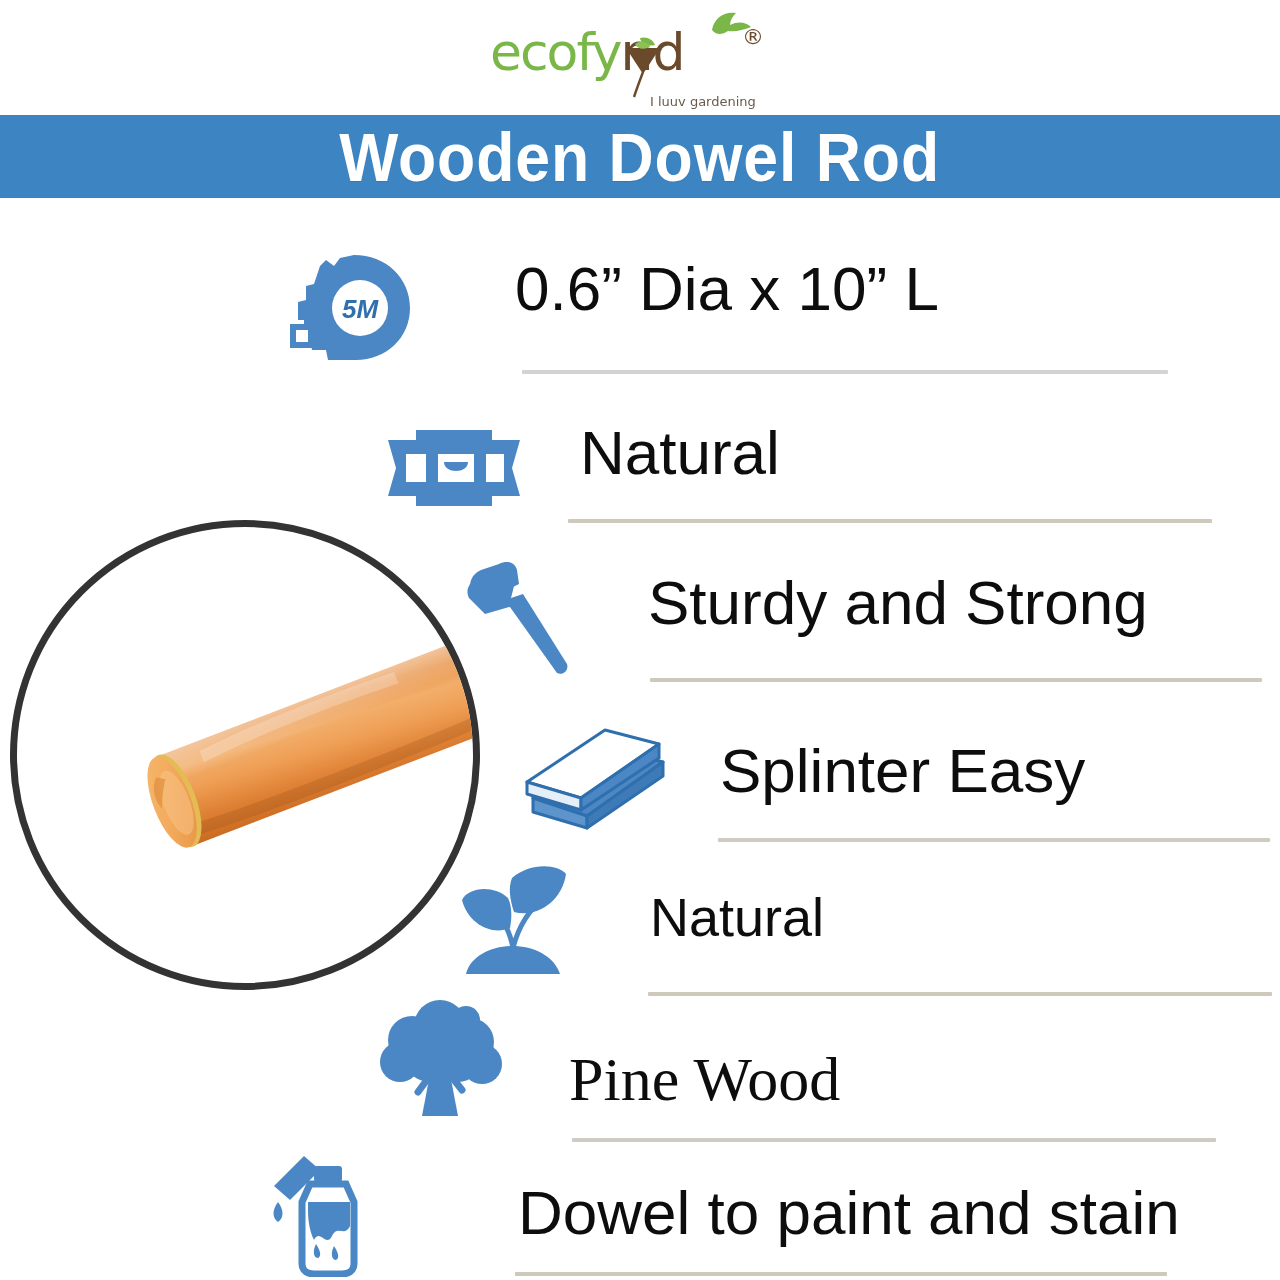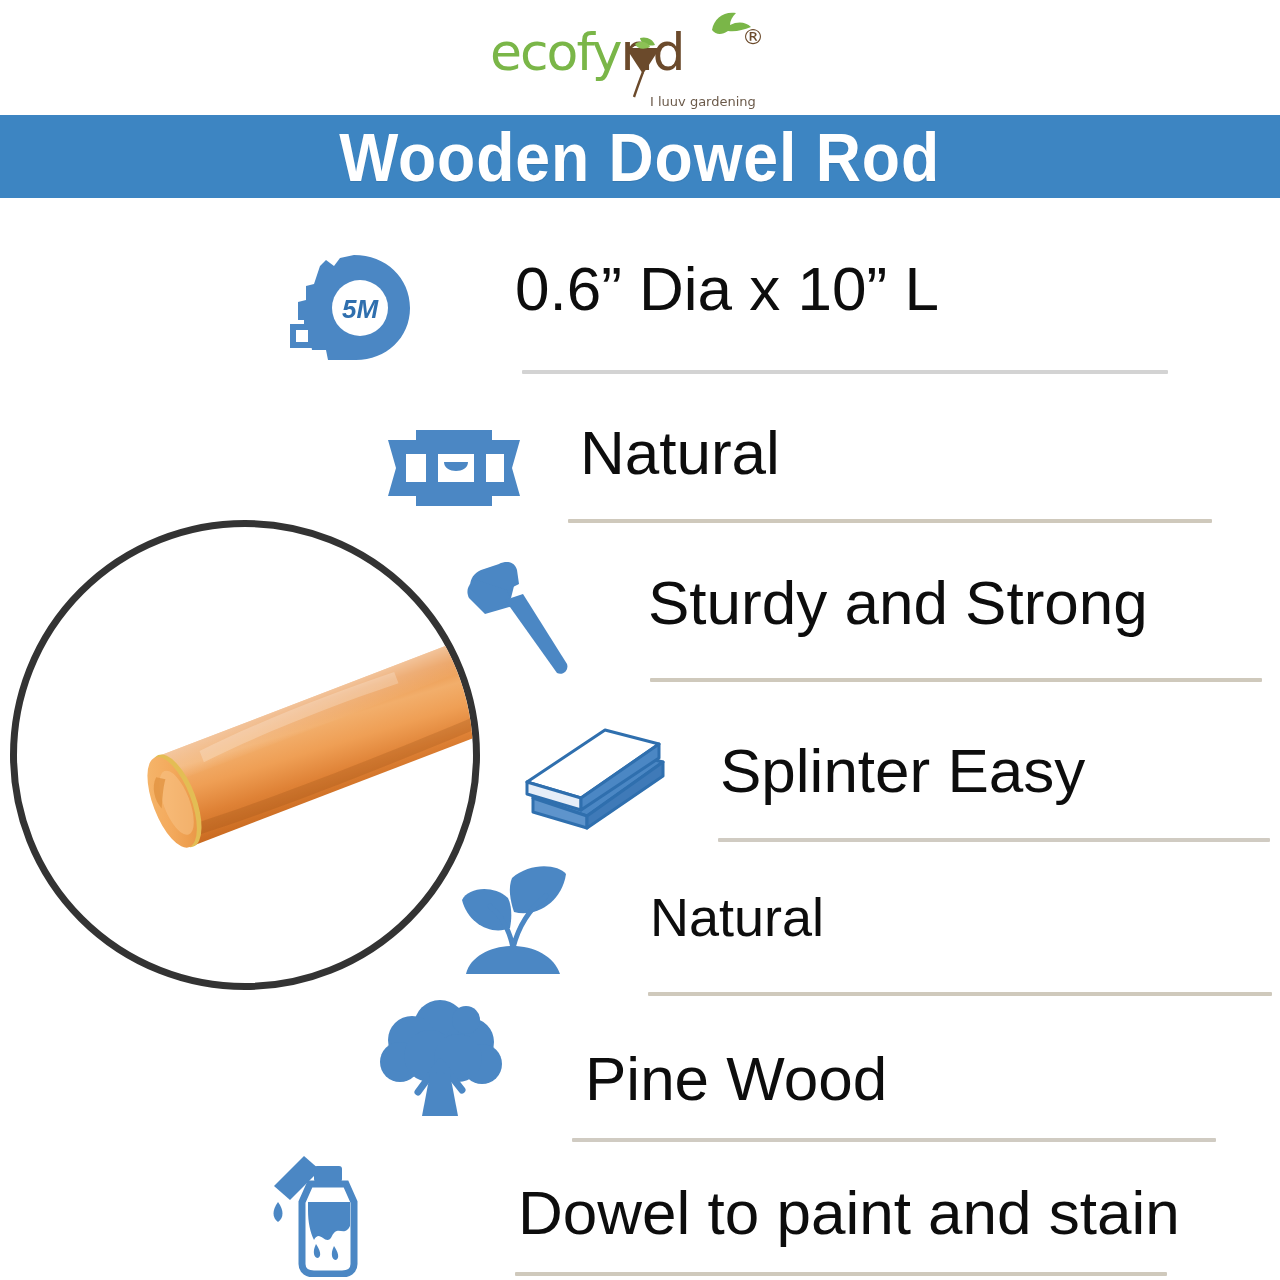--- a/index.html
+++ b/index.html
@@ -87,21 +87,21 @@
 
   #row-3-icon { left:513px; top:720px;  width:170px; height:120px; }
   #row-3-label{ left:720px; top:740px;  font-size:62px; }
   #row-3-div  { left:718px; top:838px;  width:552px; background:#d0cbc2; }
 
   #row-4-icon { left:450px; top:862px;  width:130px; height:120px; }
   #row-4-label{ left:650px; top:890px;  font-size:54px; }
   #row-4-div  { left:648px; top:992px;  width:624px; background:#cfc9bc; }
 
   #row-5-icon { left:378px; top:1000px; width:130px; height:122px; }
-  #row-5-label{ left:585px; top:1048px; font-size:62px; }
+  #row-5-label{ left:569px; top:1048px; font-size:62px;font-family:Liberation Serif, serif; }
   #row-5-div  { left:572px; top:1138px; width:644px; background:#d0cbc2; }
 
   #row-6-icon { left:268px; top:1152px; width:130px; height:125px; }
   #row-6-label{ left:518px; top:1182px; font-size:62px; }
   #row-6-div  { left:515px; top:1272px; width:652px; background:#cfc9bc; }
 </style>
 </head>
 <body>
 
 <div id="logo-bar">

